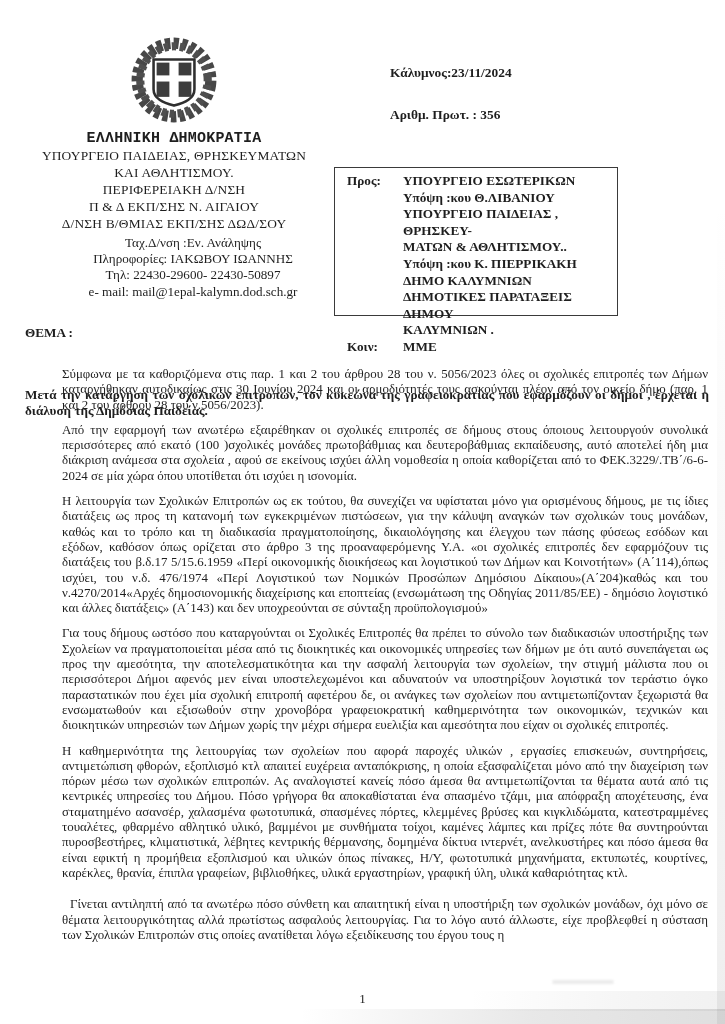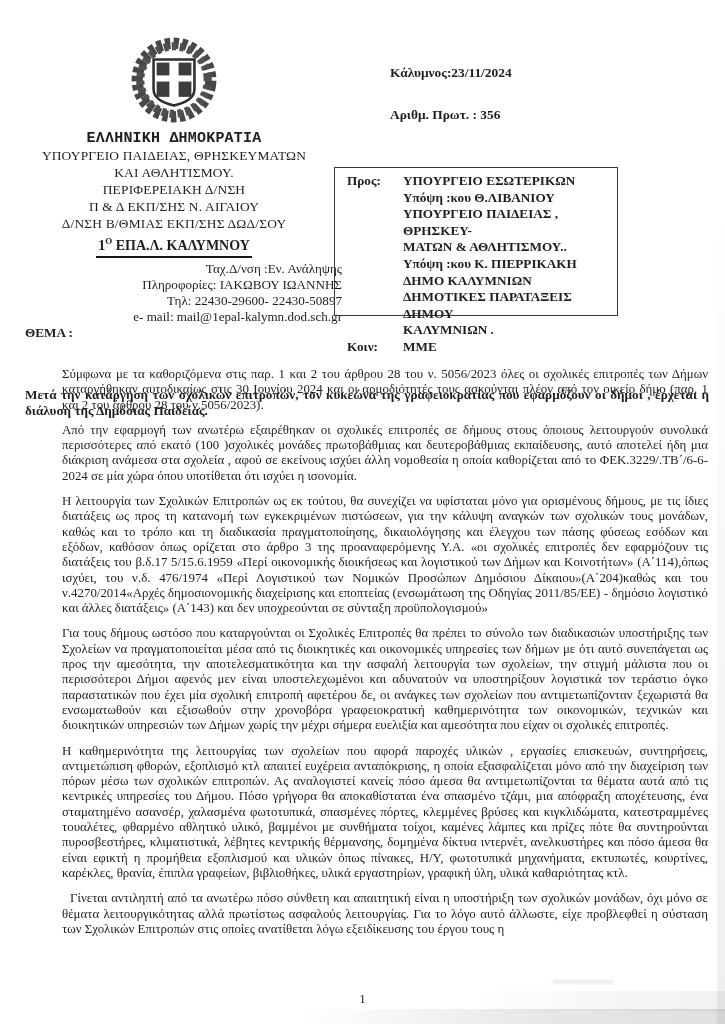--- a/index.html
+++ b/index.html
@@ -13,21 +13,21 @@
     margin:0 auto;
   }
   
   .letterhead{position:absolute;left:6px;top:34px;width:336px;text-align:center;}
   .emblem{display:block;margin:0 auto 4px auto;}
   .org-line{font-size:13.4px;line-height:17px;letter-spacing:.2px;}
   .org-line.first{font-weight:bold;font-size:15px;font-family:Liberation Mono, monospace;}
   .school-line{font-weight:bold;font-size:14px;line-height:19px;display:inline-block;
     border-bottom:2px solid #151515;padding:0 2px 1px 2px;}
   .school-line sup{font-size:9px;}
-  .contact{margin-top:3px;text-align:right;padding-left:38px;font-size:13.1px;line-height:16.2px;}
+  .contact{margin-top:3px;text-align:center;padding-left:38px;font-size:13.1px;line-height:16.2px;}
   
   .date-block{position:absolute;left:390px;top:64px;font-weight:bold;font-size:13.4px;line-height:18px;}
   .date-block .proto{margin-top:24px;}
   
   .to-box{
     position:absolute;left:334px;top:167px;width:284px;height:149px;
     border:1.5px solid #3a3a3a;box-sizing:border-box;
     padding:5px 6px 0 12px;
     font-weight:bold;font-size:13.2px;line-height:16.6px;
     display:grid;grid-template-columns:52px 1fr;column-gap:4px;
@@ -35,21 +35,21 @@
   .to-box .label{white-space:nowrap;}
   
   .subject-row{position:absolute;left:25px;top:325px;width:684px;display:flex;
     font-weight:bold;font-size:13.2px;line-height:15.6px;flex-direction:column;}
   .subject-label{flex:0 0 62px;}
   .subject-text{flex:1;text-align:justify;}
   
   .body-text{position:absolute;left:62px;top:367px;width:646px;
     font-size:12.9px;line-height:15.3px;text-align:justify;}
   .body-text p{margin:0 0 10px 0;}
-  .body-text p.joined{margin-bottom:10px;}
+  .body-text p.joined{margin-bottom:16px;}
   .body-text p.indent{text-indent:8px;}
   
   .page-number{position:absolute;left:0;right:0;top:991px;text-align:center;font-size:13px;}
   
   .artifact{position:absolute;pointer-events:none;}
   .artifact-bottom{left:300px;right:0;bottom:0;height:15px;
     background:linear-gradient(to right,rgba(110,110,110,0) 0%,rgba(110,110,110,.16) 55%,rgba(110,110,110,.22) 100%);}
   .artifact-bottom2{left:470px;right:0;bottom:13px;height:20px;
     background:linear-gradient(to right,rgba(120,120,120,0) 0%,rgba(120,120,120,.07) 60%,rgba(120,120,120,.10) 100%);}
   .artifact-right{right:0;top:200px;bottom:0;width:8px;
@@ -77,23 +77,20 @@
         <rect x="54.5" y="46.5" width="12.5" height="15" fill="#3d3d3d"></rect>
       </g>
     </svg>
 
     <div class="org-line first">ΕΛΛΗΝΙΚΗ ΔΗΜΟΚΡΑΤΙΑ</div>
     <div class="org-line">ΥΠΟΥΡΓΕΙΟ ΠΑΙΔΕΙΑΣ, ΘΡΗΣΚΕΥΜΑΤΩΝ</div>
     <div class="org-line">ΚΑΙ ΑΘΛΗΤΙΣΜΟΥ.</div>
     <div class="org-line">ΠΕΡΙΦΕΡΕΙΑΚΗ Δ/ΝΣΗ</div>
     <div class="org-line">Π &amp; Δ ΕΚΠ/ΣΗΣ Ν. ΑΙΓΑΙΟΥ</div>
     <div class="org-line">Δ/ΝΣΗ Β/ΘΜΙΑΣ ΕΚΠ/ΣΗΣ ΔΩΔ/ΣΟΥ</div>
-    <div>
-      <span class="school-line"><span>1</span><sup>Ο</sup><span> ΕΠΑ.Λ. ΚΑΛΥΜΝΟΥ</span></span>
-    </div>
 
     <div class="contact">
       <div>Ταχ.Δ/νση :Εν. Ανάληψης</div>
       <div>Πληροφορίες: ΙΑΚΩΒΟΥ ΙΩΑΝΝΗΣ</div>
       <div>Τηλ: 22430-29600-  22430-50897</div>
       <div>e- mail: mail@1epal-kalymn.dod.sch.gr</div>
     </div>
   </div>
 
   <div class="date-block">

